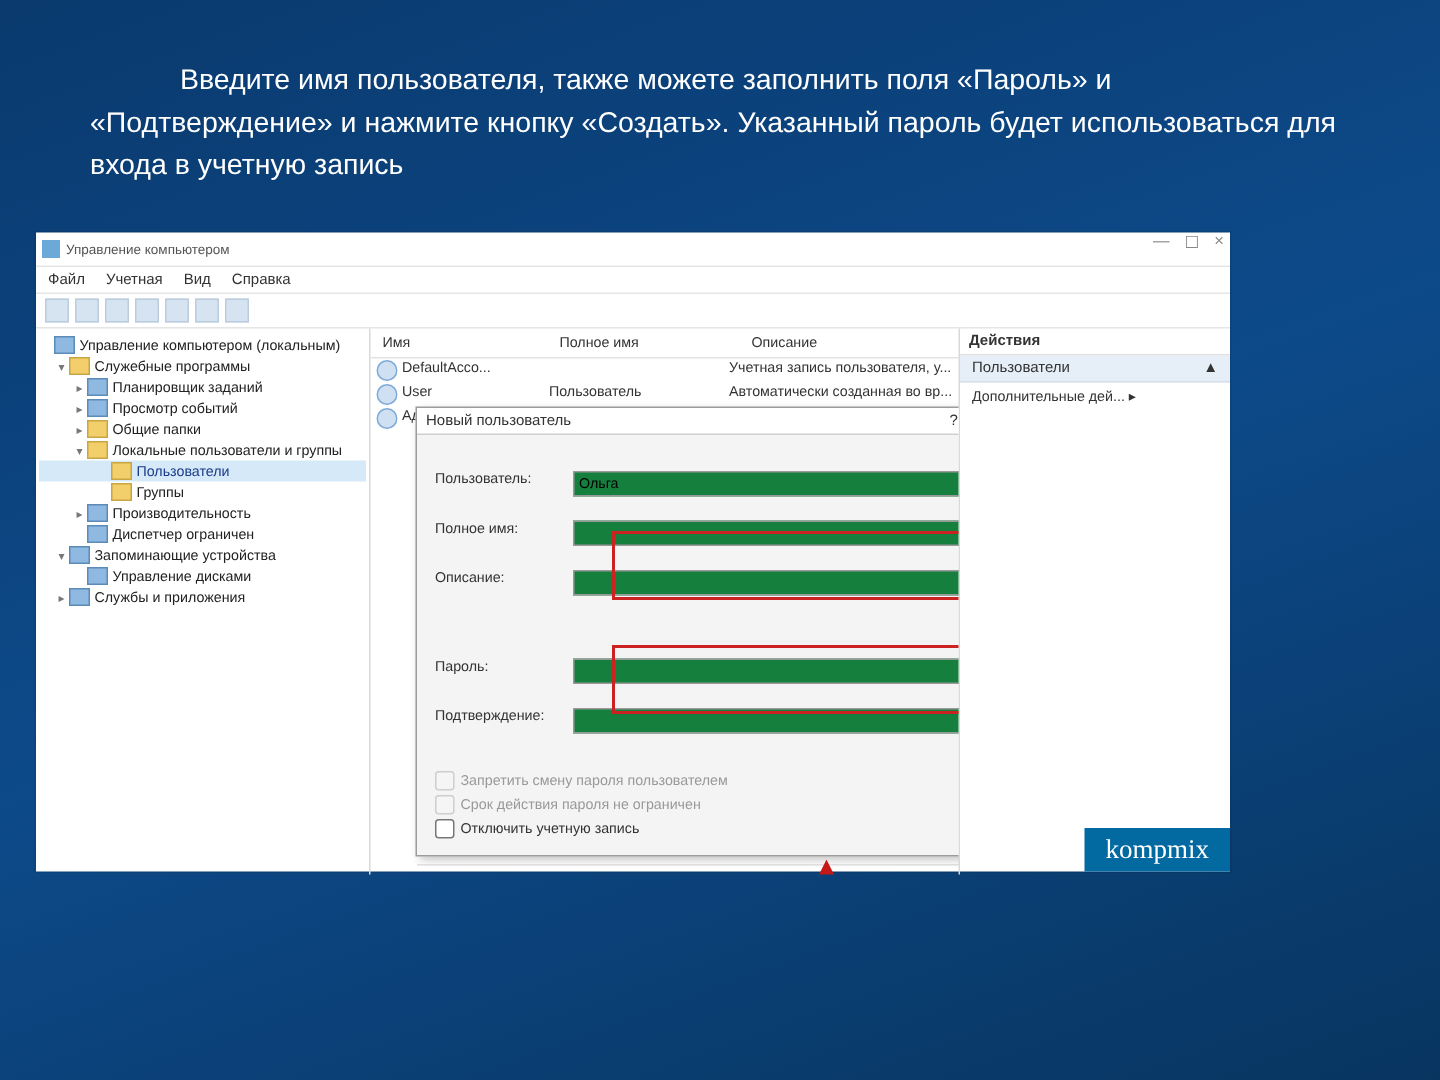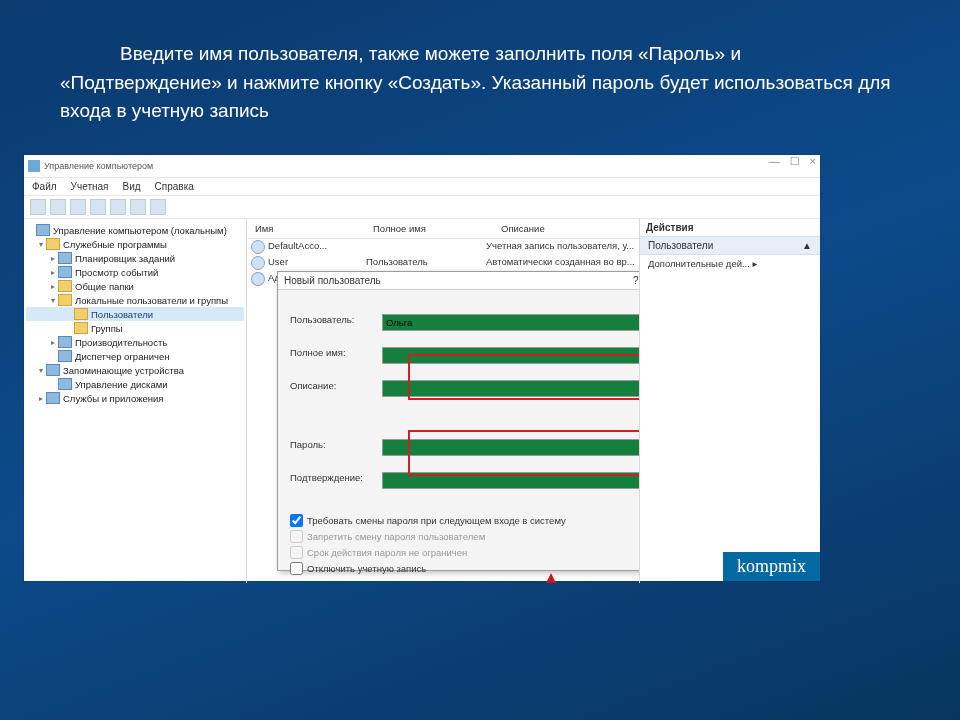--- a/index.html
+++ b/index.html
@@ -202,24 +202,20 @@
             <div style="height:10px"></div>
             <div class="drow">
                 <label>Пароль:</label>
                 <input type="password" value="" style="">
               </div>
             <div class="drow">
                 <label>Подтверждение:</label>
                 <input type="password" value="" style="">
               </div>
             <div style="height:6px"></div>
-            <div class="chkrow">
-                <input type="checkbox" checked="" style="">
-                <span>Требовать смены пароля при следующем входе в систему</span>
-              </div>
             <div class="chkrow dis">
                 <input type="checkbox" disabled="" style="">
                 <span>Запретить смену пароля пользователем</span>
               </div>
             <div class="chkrow dis">
                 <input type="checkbox" disabled="" style="">
                 <span>Срок действия пароля не ограничен</span>
               </div>
             <div class="chkrow">
                 <input type="checkbox" style="">

